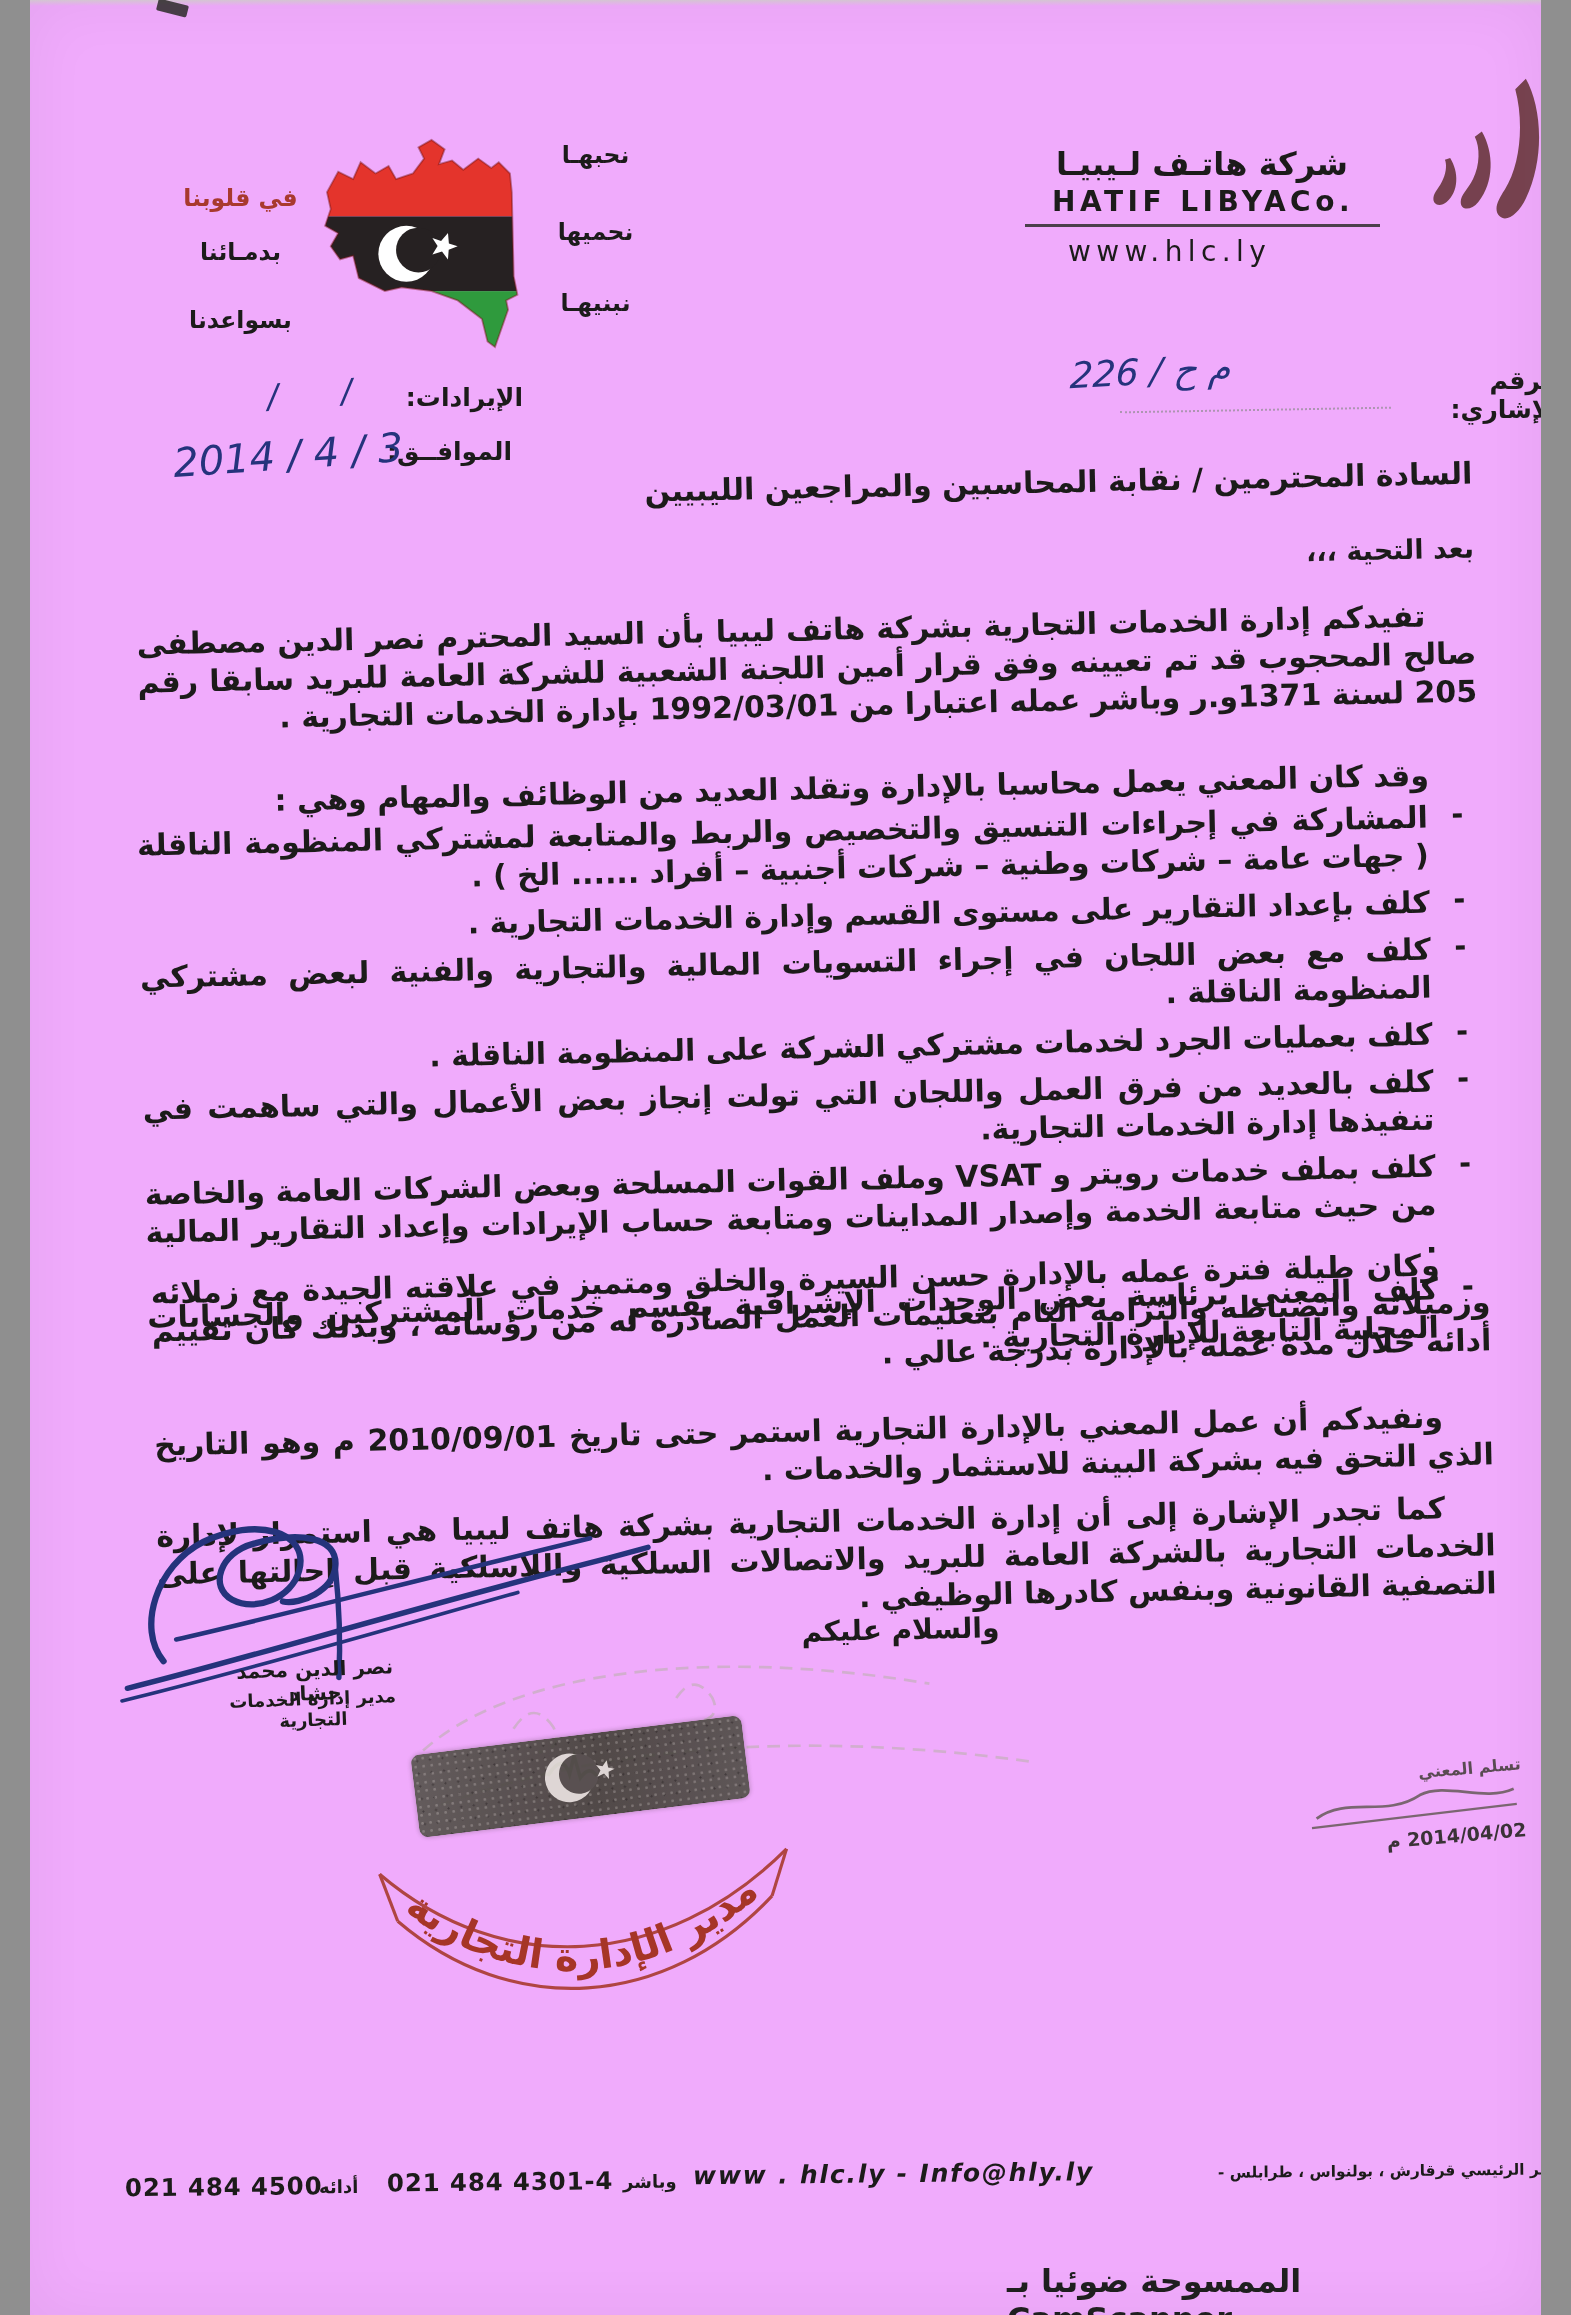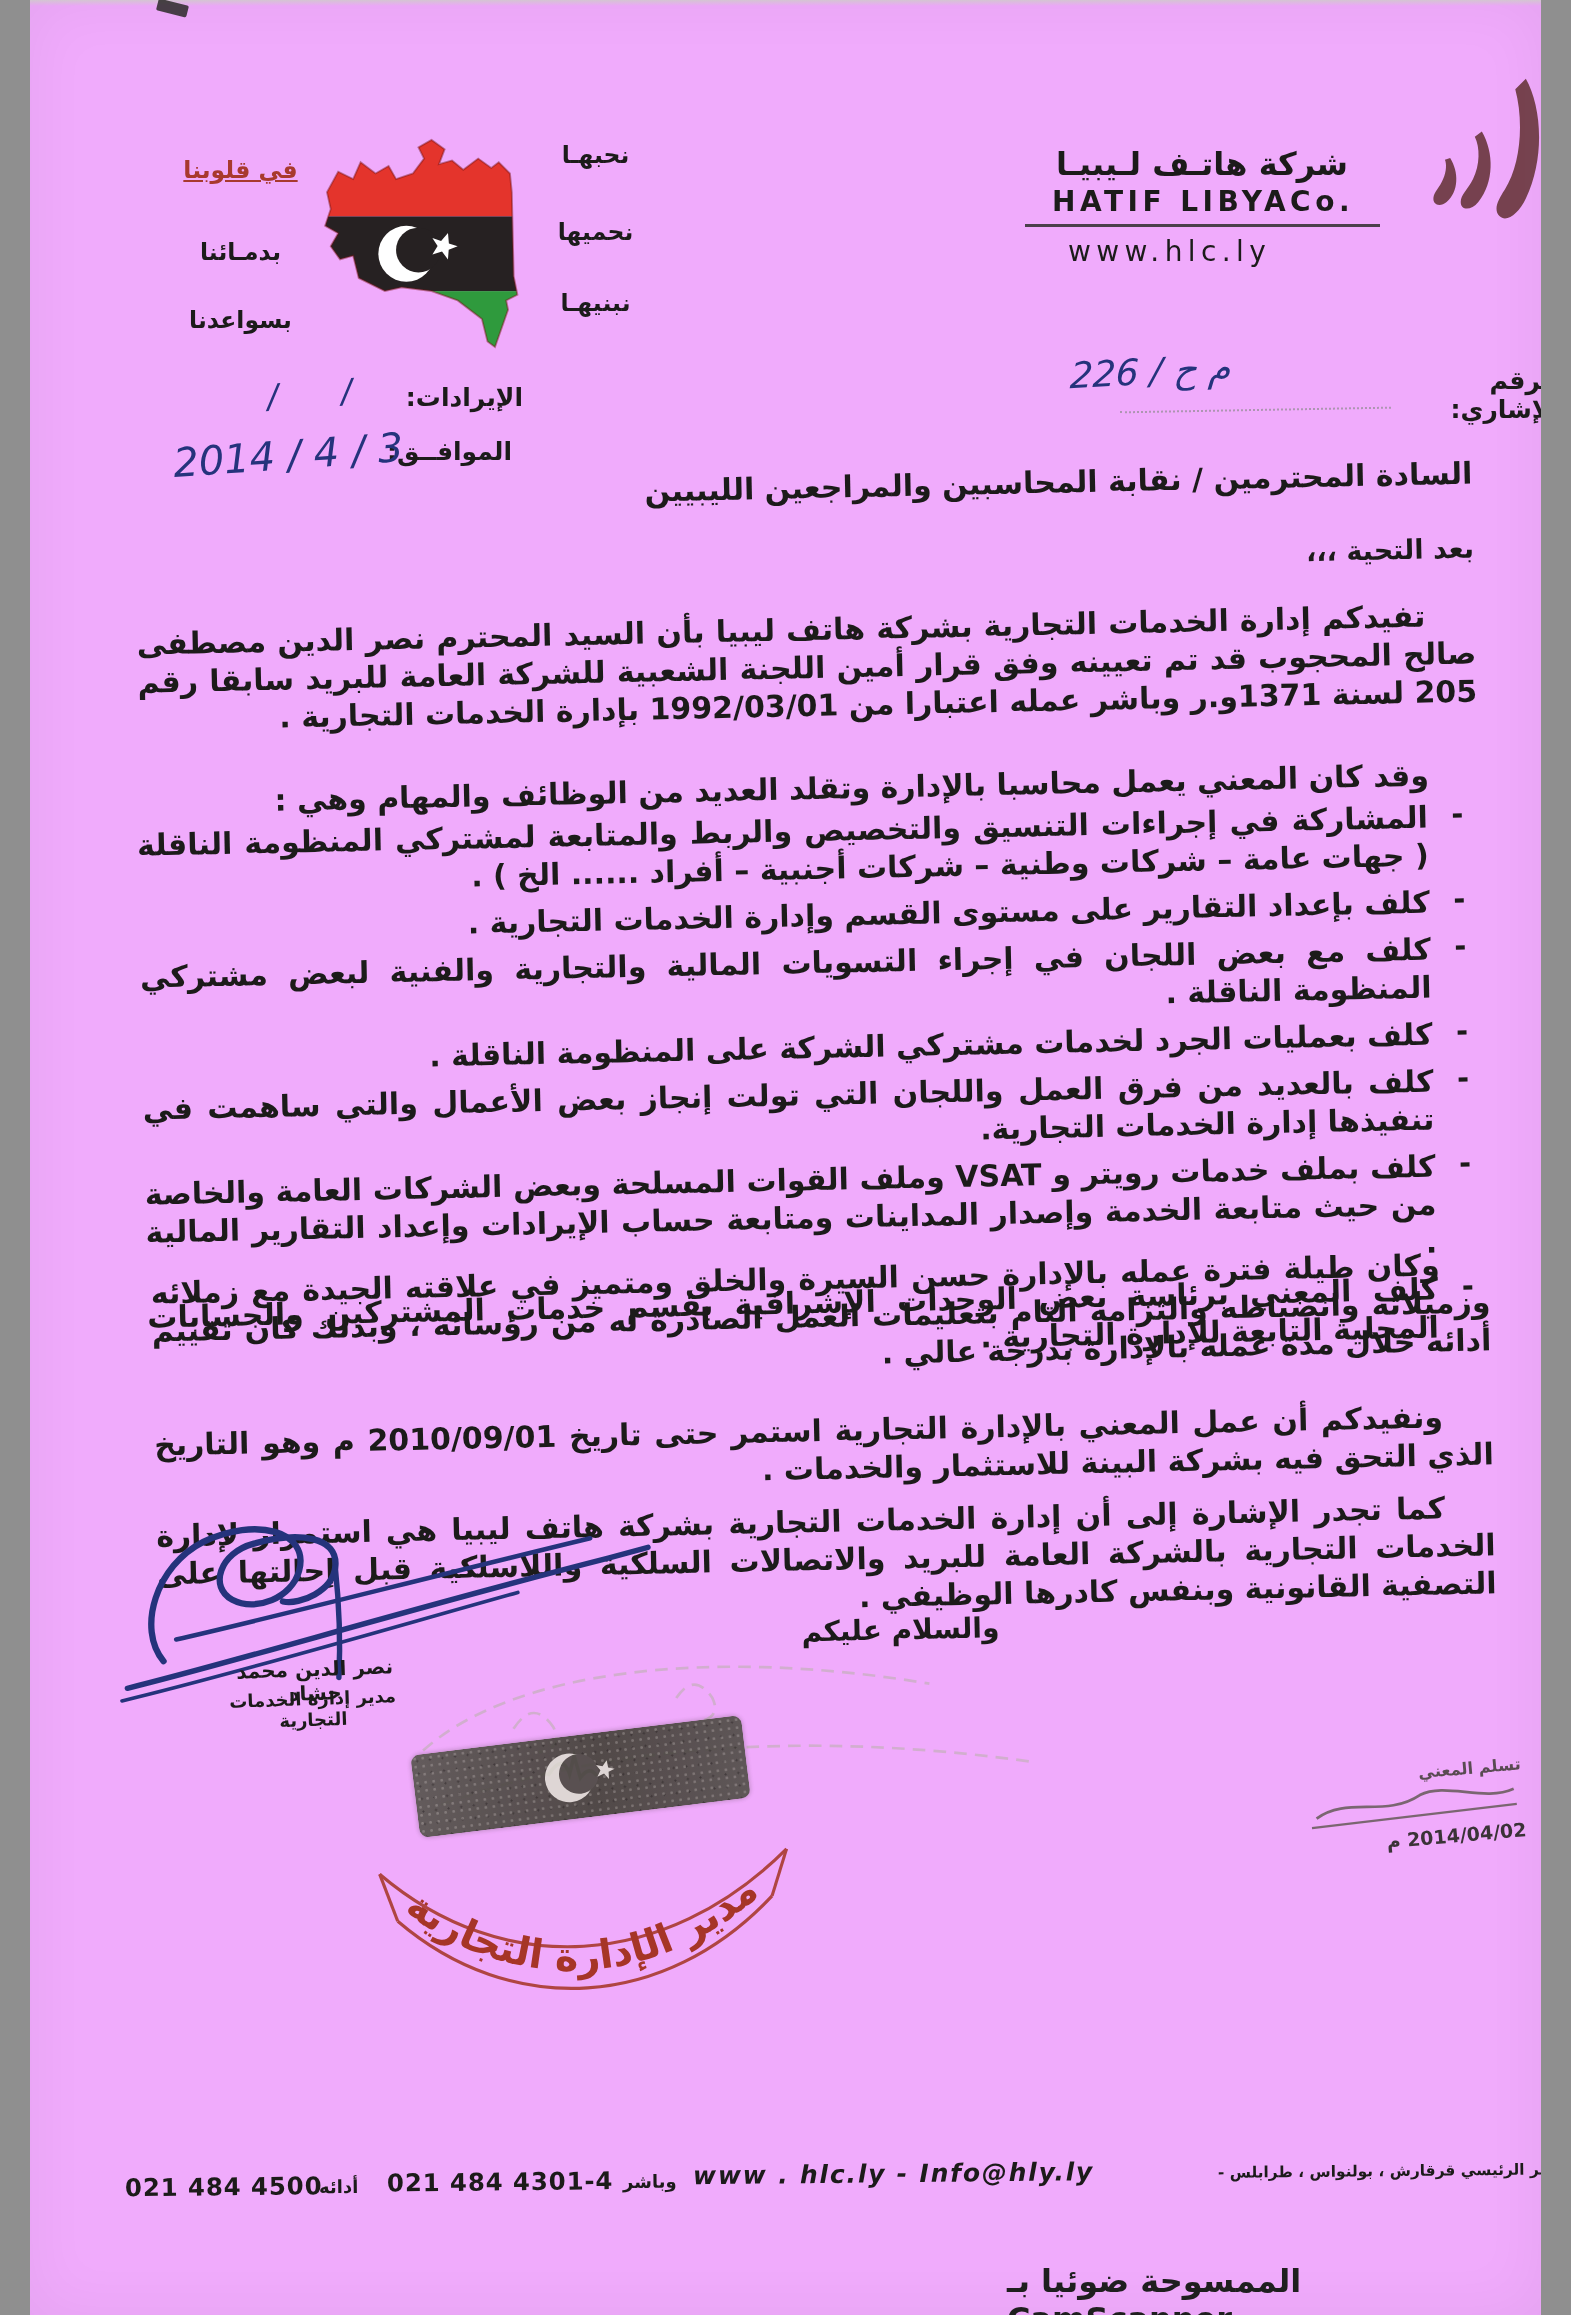--- a/index.html
+++ b/index.html
@@ -79,21 +79,21 @@
 </head>
 <body>
 
 <div class="page">
 
   <div class="abs corner-mark" style="left:127px; top:1.8px;"></div>
 
   <div class="abs emblem-word" dir="rtl" style="left:502px; top:141px;">نحبهـا</div>
   <div class="abs emblem-word" dir="rtl" style="left:502px; top:218px;">نحميها</div>
   <div class="abs emblem-word" dir="rtl" style="left:502px; top:289px;">نبنيهـا</div>
-  <div class="abs emblem-word red-word" dir="rtl" style="left:147px; top:156px;text-decoration:underline;">في قلوبنا</div>
+  <div class="abs emblem-word red-word" dir="rtl" style="left:147px; top:184px;">في قلوبنا</div>
   <div class="abs emblem-word" dir="rtl" style="left:147px; top:238px;">بدمـائنا</div>
   <div class="abs emblem-word" dir="rtl" style="left:147px; top:306px;">بسواعدنا</div>
 
   <svg class="abs" style="left:269px; top:136px;" width="224" height="215" viewBox="0 0 240 230">
     <defs>
       <clipPath id="libyaClip">
         <path d="M30,60 L42,38 L58,46 L66,28 L82,40 L96,32 L104,46 L122,40 L134,24 L128,12 L142,4 L156,14 L150,30 L164,26 L176,36 L192,24 L206,34 L214,28 L226,40 L228,60 L230,150 L234,170 L222,176 L224,186 L210,226 L202,220 L196,196 L170,176 L142,166 L110,162 L92,166 L64,152 L58,128 L44,132 L34,118 L42,104 L28,96 L34,78 Z"></path>
       </clipPath>
     </defs>
     <g clip-path="url(#libyaClip)">

